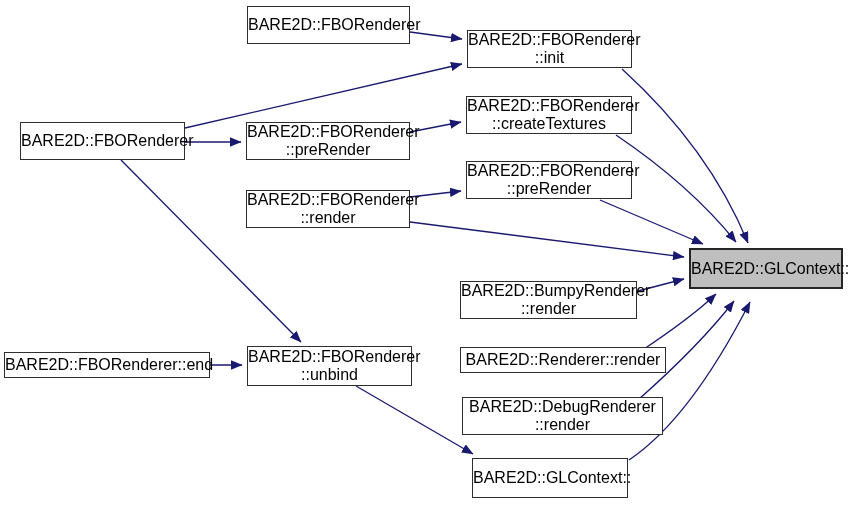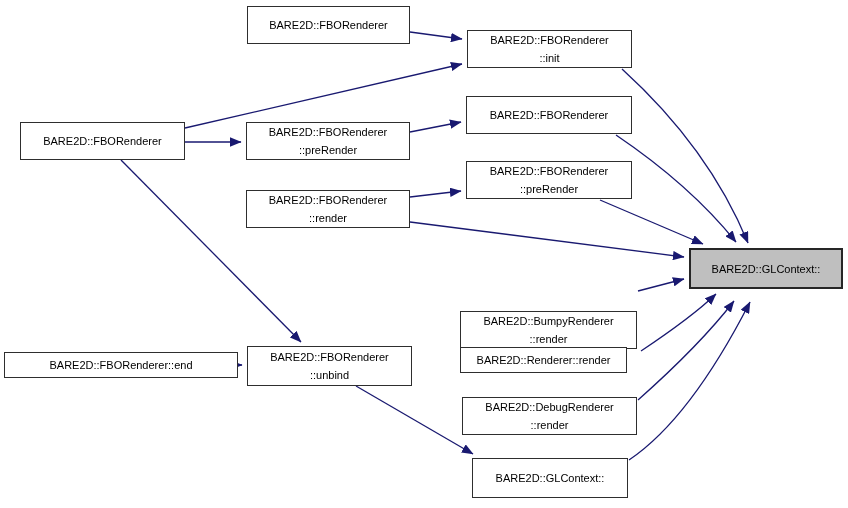--- a/index.html
+++ b/index.html
@@ -10,21 +10,21 @@
     position:relative;overflow:hidden;
   }
   #graph-canvas{position:absolute;left:0;top:0;width:848px;height:508px;}
   svg.edges{position:absolute;left:0;top:0;pointer-events:none;}
   .node{
     position:absolute;
     box-sizing:border-box;
     background:#ffffff;
     border:1px solid #2e2e2e;
     color:#000000;
-    font-size:11px;
+    font-size:16px;
     line-height:18px;
     text-align:center;
     display:flex;
     flex-direction:column;
     justify-content:center;
     cursor:pointer;
     white-space:nowrap;
   }
   .node span{display:block;}
   .node.highlight{
@@ -66,20 +66,21 @@
     <span>BARE2D::FBORenderer</span>
   </div>
 
   <div class="node" style="left:467px;top:30px;width:165px;height:38px;">
     <span>BARE2D::FBORenderer</span>
     <span>::init</span>
   </div>
 
   <div class="node" style="left:466px;top:96px;width:166px;height:38px;">
     <span>BARE2D::FBORenderer</span>
+    <span>::createTextures</span>
   </div>
 
   <div class="node" style="left:20px;top:122px;width:165px;height:38px;">
     <span>BARE2D::FBORenderer</span>
   </div>
 
   <div class="node" style="left:246px;top:122px;width:164px;height:38px;">
     <span>BARE2D::FBORenderer</span>
     <span>::preRender</span>
   </div>
@@ -91,35 +92,35 @@
 
   <div class="node" style="left:246px;top:190px;width:164px;height:38px;">
     <span>BARE2D::FBORenderer</span>
     <span>::render</span>
   </div>
 
   <div class="node highlight" style="left:689px;top:248px;width:154px;height:41px;">
     <span>BARE2D::GLContext::</span>
   </div>
 
-  <div class="node" style="left:460px;top:281px;width:177px;height:38px;margin-top:30px;">
+  <div class="node" style="left:460px;top:281px;width:177px;height:38px;">
     <span>BARE2D::BumpyRenderer</span>
     <span>::render</span>
   </div>
 
-  <div class="node" style="left:460px;top:347px;width:167px;height:26px;">
+  <div class="node" style="left:460px;top:347px;width:206px;height:26px;">
     <span>BARE2D::Renderer::render</span>
   </div>
 
-  <div class="node" style="left:462px;top:397px;width:175px;height:38px;">
+  <div class="node" style="left:462px;top:397px;width:201px;height:38px;">
     <span>BARE2D::DebugRenderer</span>
     <span>::render</span>
   </div>
 
-  <div class="node" style="left:4px;top:352px;width:234px;height:26px;">
+  <div class="node" style="left:4px;top:352px;width:206px;height:26px;">
     <span>BARE2D::FBORenderer::end</span>
   </div>
 
   <div class="node" style="left:247px;top:346px;width:165px;height:40px;">
     <span>BARE2D::FBORenderer</span>
     <span>::unbind</span>
   </div>
 
   <div class="node" style="left:472px;top:458px;width:156px;height:40px;">
     <span>BARE2D::GLContext::</span>

